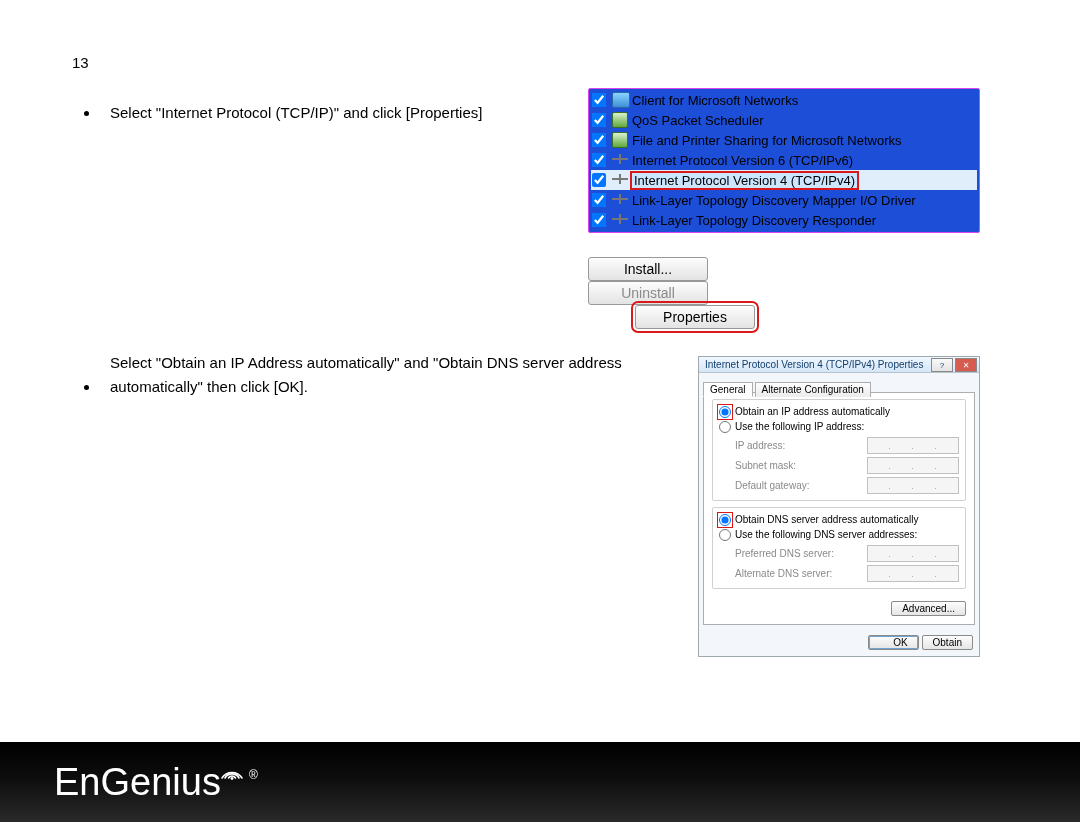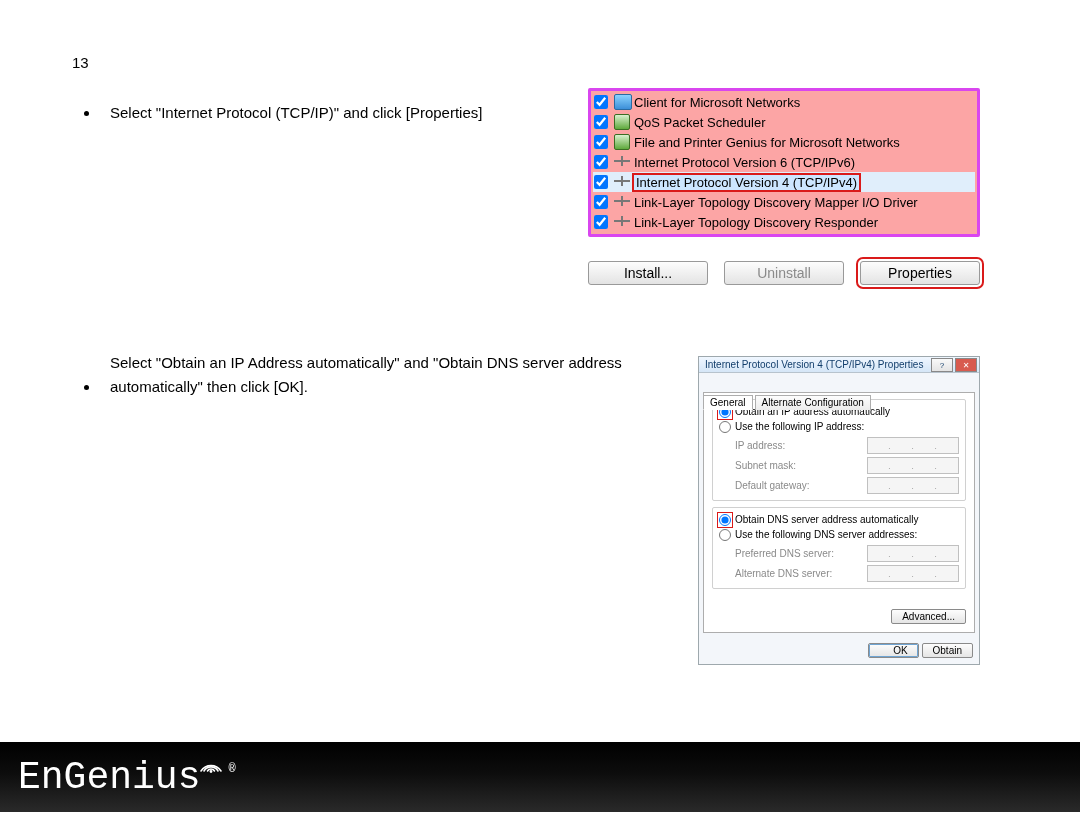--- a/index.html
+++ b/index.html
@@ -33,22 +33,22 @@
   
   .shot1 {
     position: absolute;
     top: 88px;
     right: 100px;
     width: 392px;
     font-size: 13px;
     color: #000;
   }
   .netlist {
-    border: 3px solid #d946ef;
-    background: #fca5a5;
+    border: 1px solid #d946ef;
+    background: #1d4ed8;
     border-radius: 2px;
     padding: 1px 2px 2px 2px;
   }
   .nrow {
     display: flex;
     align-items: center;
     height: 20px;
     gap: 4px;
     white-space: nowrap;
   }
@@ -66,34 +66,36 @@
   }
   .nrow.sel .hl {
     outline: 2px solid #da1a1a;
     padding: 0 2px;
     background: #cde6ff;
   }
   .btnrow1 {
     display: flex;
     justify-content: space-between;
     margin-top: 24px;
+    flex-direction: column;
   }
   .winbtn {
     width: 118px;
     text-align: center;
     border: 1px solid #999;
     background: linear-gradient(#fdfdfd,#e3e3e3);
     border-radius: 3px;
     font-size: 14px;
     padding: 3px 0;
   }
   .winbtn.dis { color: #8a8a8a; }
   .winbtn.redbox {
     outline: 2px solid #da1a1a;
     outline-offset: 2px;
+    margin-left: 47px;
   }
 
   
   .shot2 {
     position: absolute;
     top: 356px;
     right: 100px;
     width: 280px;
     border: 1px solid #9ea8ad;
     background: #f3f6fa;
@@ -128,21 +130,21 @@
     display: flex;
     padding: 4px 4px 0 4px;
     gap: 2px;
   }
   .tab {
     border: 1px solid #adadad;
     border-bottom: none;
     padding: 1px 6px;
     background: linear-gradient(#fdfdfd,#ececec);
     position: relative;
-    top: 18px;
+    top: 5px;
     font-size: 10px;
   }
   .tab.act { background: #fff; border-bottom: 1px solid #fff; }
   .tabbody {
     margin: 0 4px 4px 4px;
     border: 1px solid #adadad;
     background: #fff;
     padding: 6px 8px 8px 8px;
   }
   .blurb { font-size: 9px; line-height: 1.25; margin-bottom: 8px; }
@@ -172,21 +174,21 @@
     width: 90px;
     height: 15px;
     border: 1px solid #c0c0c0;
     background: #f5f5f5;
     display: flex;
     align-items: center;
     justify-content: space-evenly;
     color: #a0a0a0;
     font-size: 9px;
   }
-  .advrow { text-align: right; margin-top: 20px; }
+  .advrow { text-align: right; margin-top: 12px; }
   .advbtn, .okbtn, .cancelbtn {
     display: inline-block;
     font-size: 10px;
     padding: 1px 10px;
     border: 1px solid #8a8a8a;
     background: linear-gradient(#fdfdfd,#e5e5e5);
     border-radius: 2px;
   }
   .dlg-bot {
     text-align: right;
@@ -197,27 +199,27 @@
     outline: 1px solid #6fa4d2;
     outline-offset: -2px;
     padding-left: 24px;
   }
 
   
   .footer {
     position: absolute;
     left: 0; right: 0;
     top: 742px;
-    height: 70px;
+    height: 80px;
     background: linear-gradient(to bottom, #000 0, #0d0d0d 45%, #2a2a2a 100%);
     color: #fff;
     display: flex;
     align-items: center;
-    padding-left: 18px;
-    font-family: Liberation Mono, monospace;
+    padding-left: 54px;
+    font-family: Liberation Sans, sans-serif;
   }
   .logo {
     font-size: 38px;
     letter-spacing: 0;
     display: flex;
     align-items: baseline;
     gap: 0;
   }
   .logo .en { font-weight: 400; }
   .logo .gen { font-weight: 300; }
@@ -259,21 +261,21 @@
         <span>Client for Microsoft Networks</span>
       </div>
       <div class="nrow">
         <input type="checkbox" checked="" style="">
         <span class="nicon ic-serv"></span>
         <span>QoS Packet Scheduler</span>
       </div>
       <div class="nrow">
         <input type="checkbox" checked="" style="">
         <span class="nicon ic-serv"></span>
-        <span>File and Printer Genius for Microsoft Networks</span>
+        <span>File and Printer Sharing for Microsoft Networks</span>
       </div>
       <div class="nrow">
         <input type="checkbox" checked="" style="">
         <span class="nicon ic-proto"></span>
         <span>Internet Protocol Version 6 (TCP/IPv6)</span>
       </div>
       <div class="nrow sel">
         <input type="checkbox" checked="" style="">
         <span class="nicon ic-proto"></span>
         <span class="hl">Internet Protocol Version 4 (TCP/IPv4)</span>

